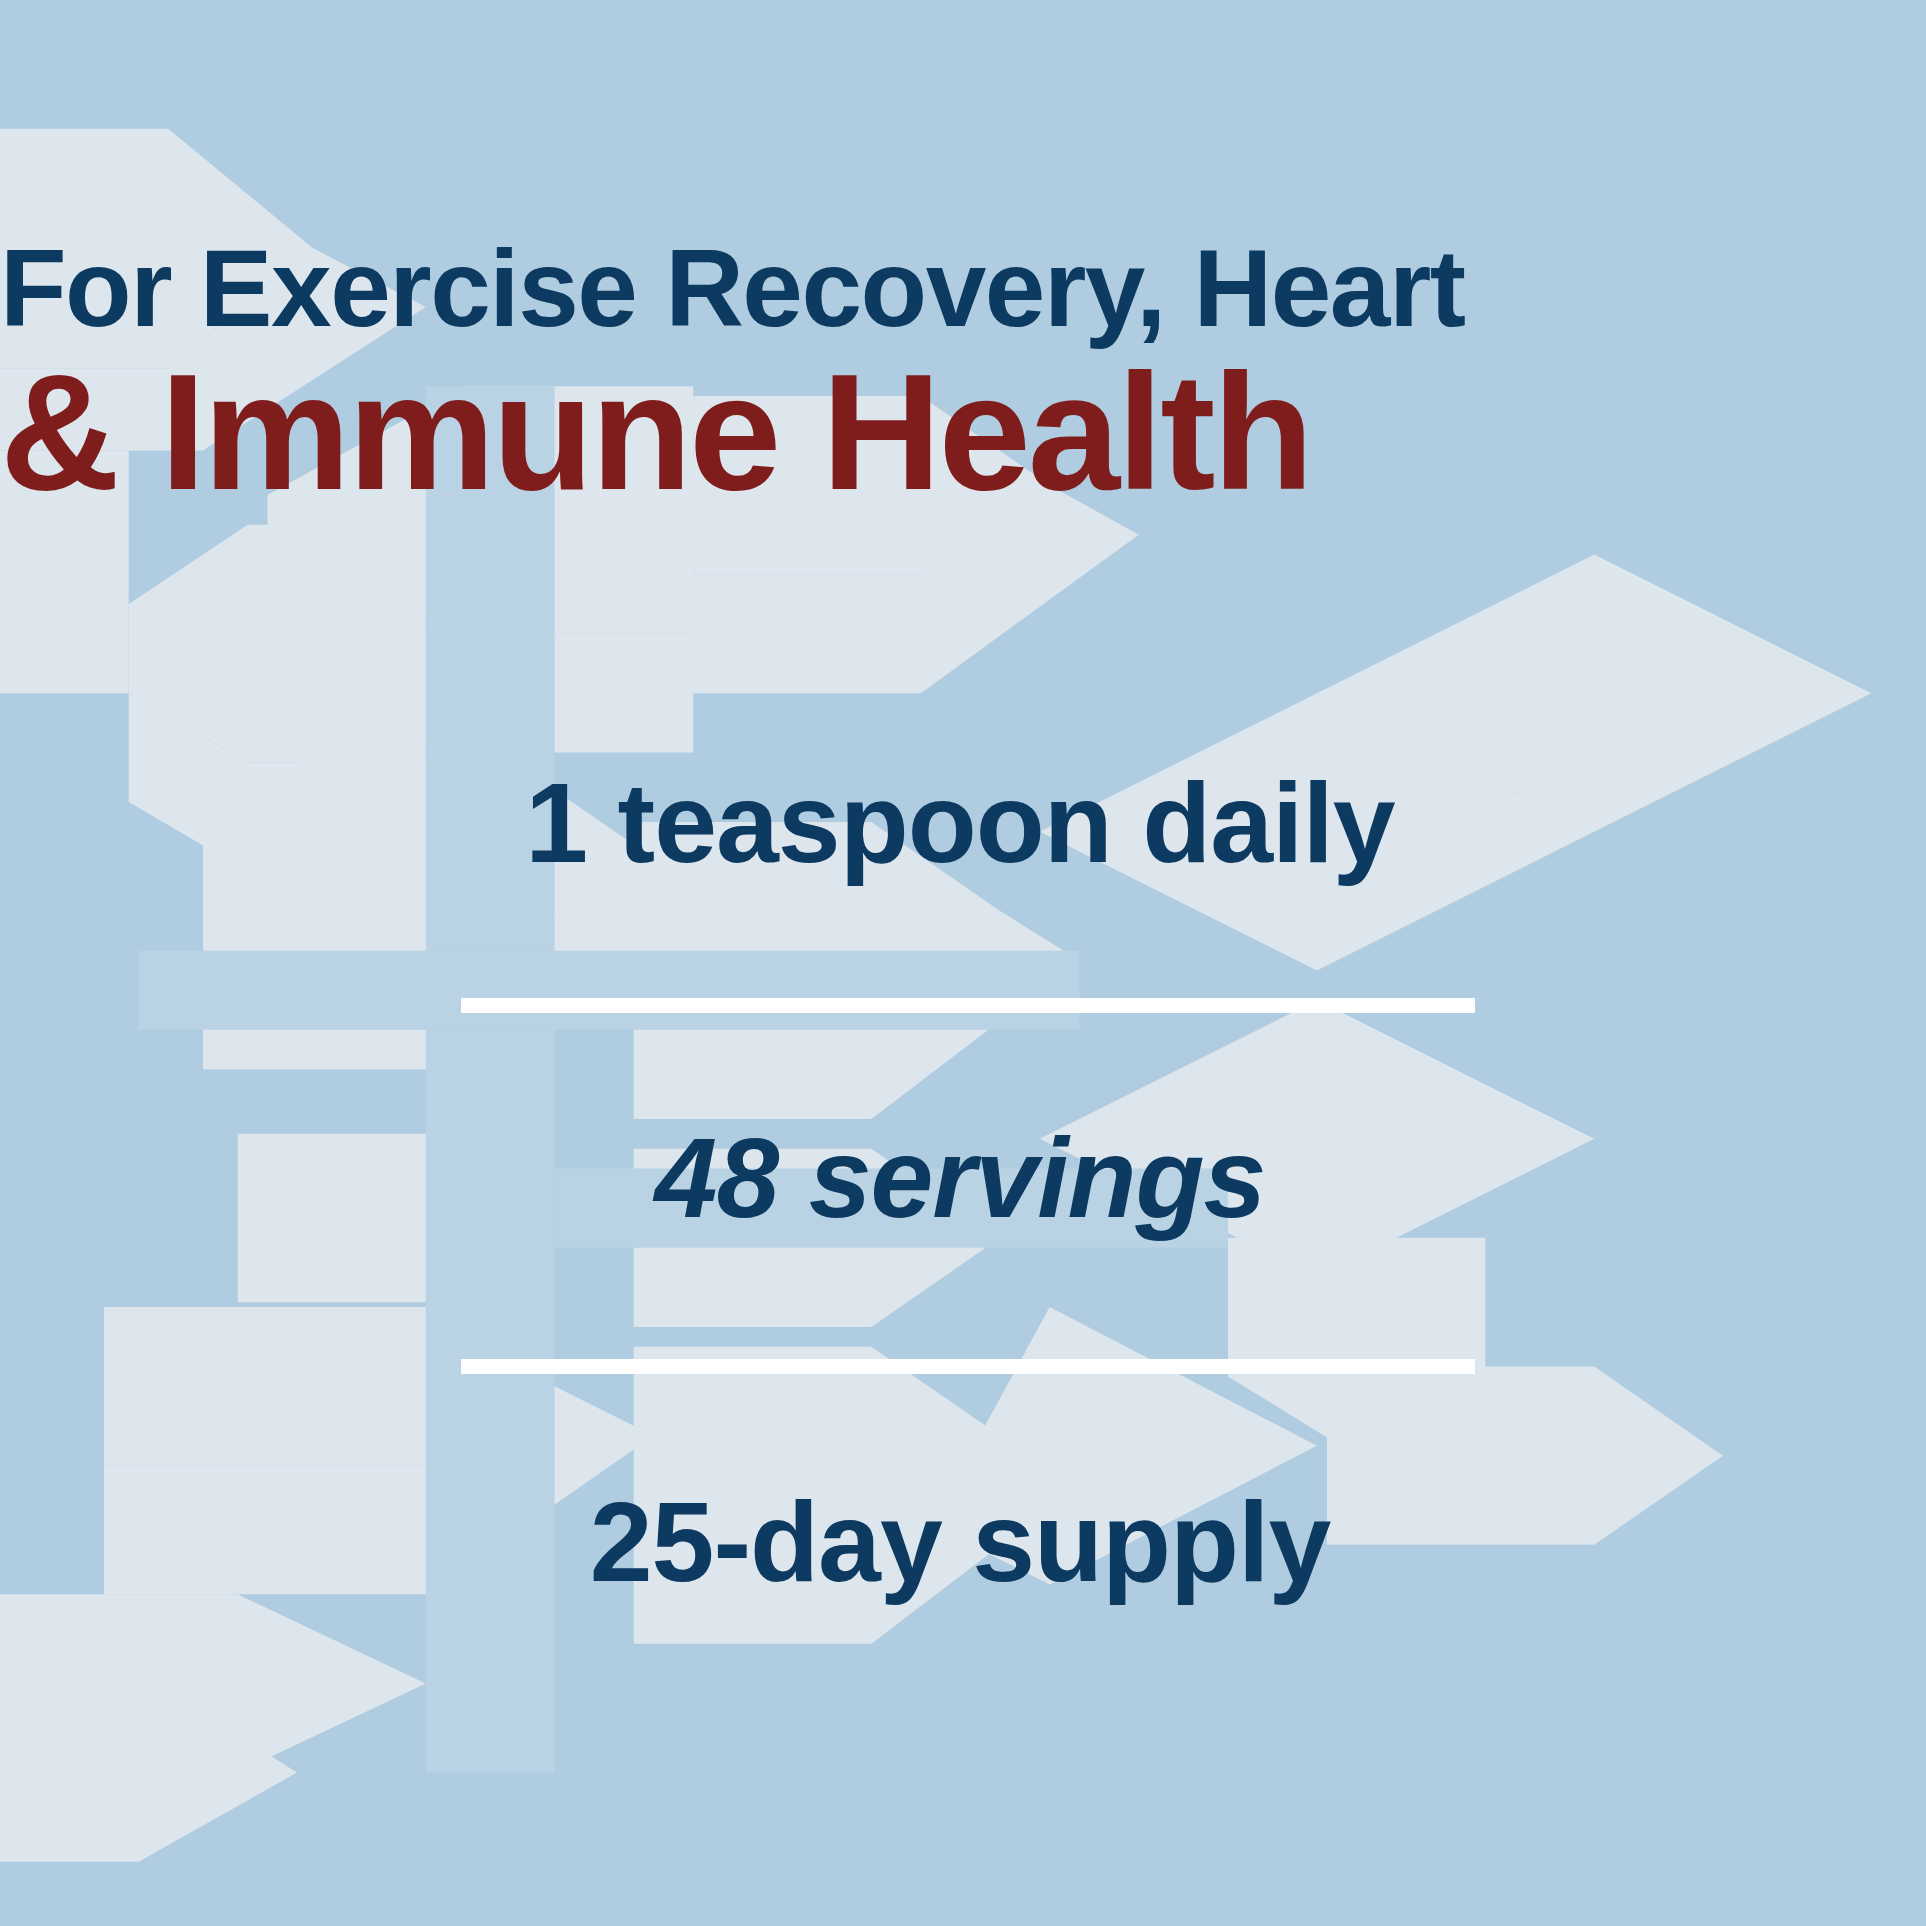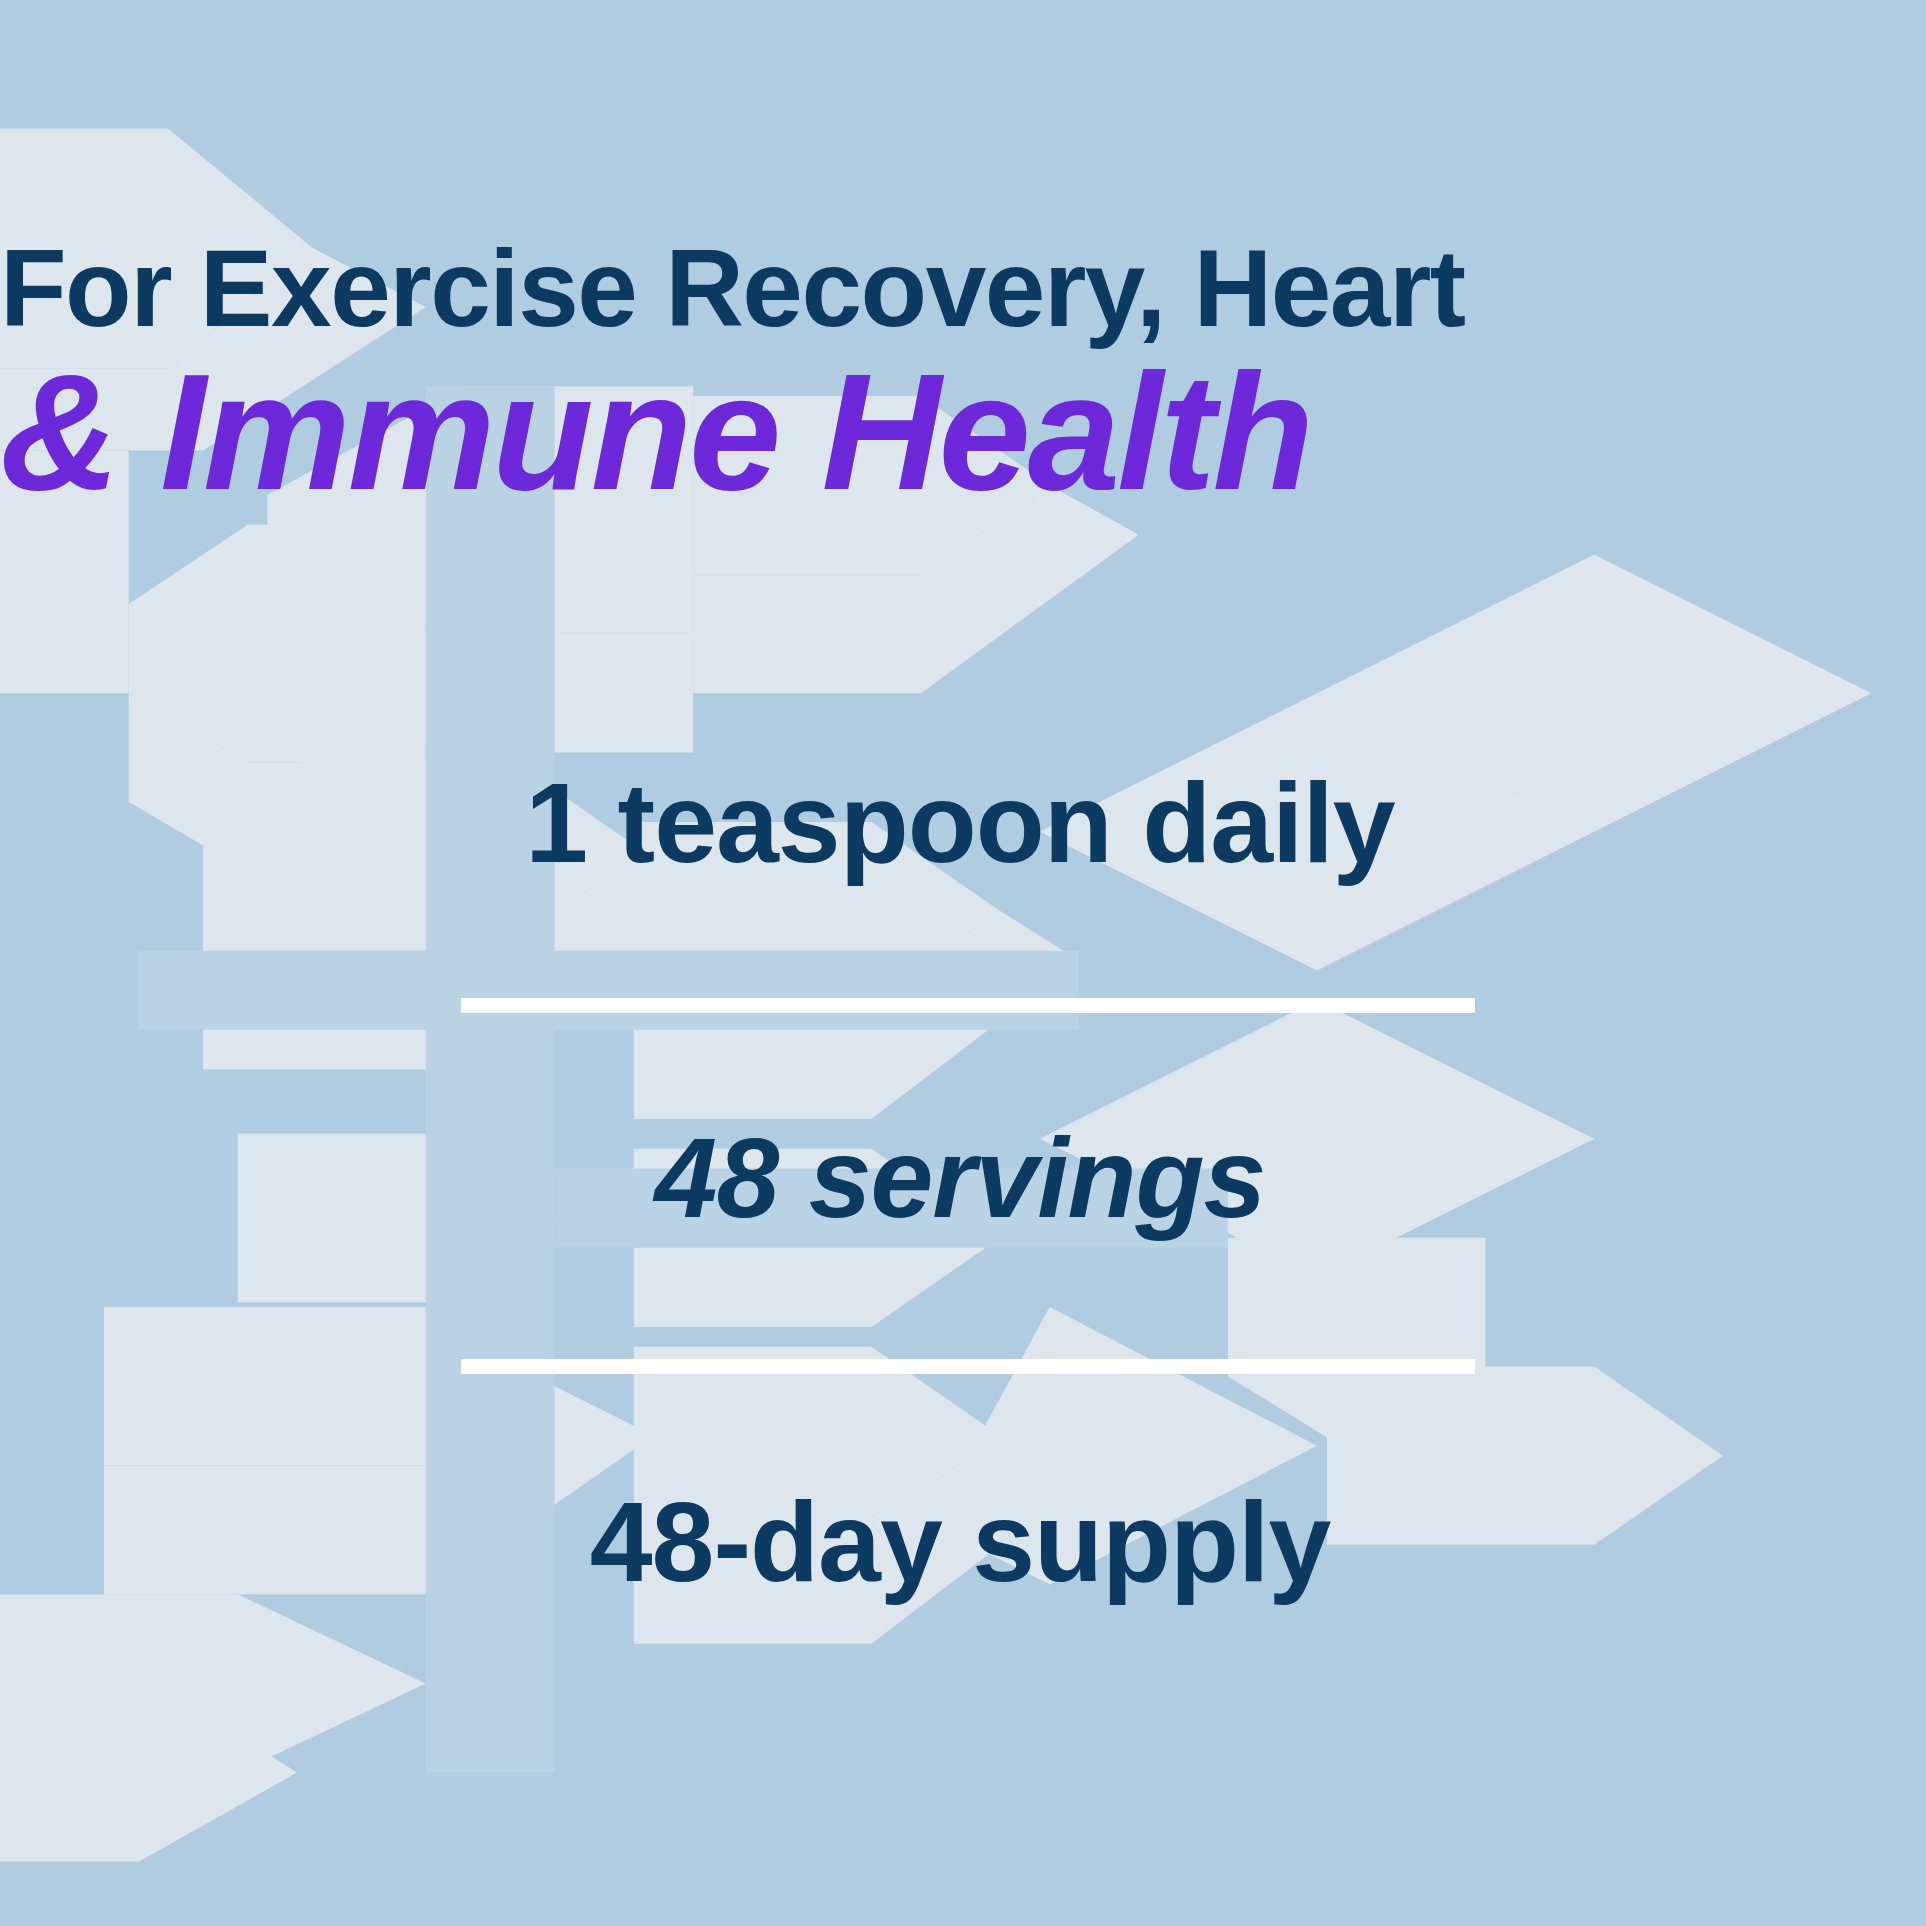--- a/index.html
+++ b/index.html
@@ -40,27 +40,26 @@
   .headline-line1 {
     display: block;
     color: #0c3a61;
     font-size: 109px;
     font-weight: 700;
     letter-spacing: -1.5px;
     white-space: nowrap;
   }
   .headline-line2 {
     display: block;
-    color: #6d28d9;
+    color: #7f1d1d;
     font-size: 166px;
     font-weight: 700;
     letter-spacing: -3px;
     margin-top: 6px;
     white-space: nowrap;
-    font-style: italic;
   }
 
   .fact {
     position: absolute;
     width: 1920px;
     left: 0;
     text-align: center;
     color: #0c3a61;
     font-size: 113px;
     font-weight: 600;
@@ -144,17 +143,17 @@
     </div>
 
     <div class="fact" id="fact-dose">1 teaspoon daily</div>
 
     <div class="divider" id="divider-1"></div>
 
     <div class="fact" id="fact-serv">48 servings</div>
 
     <div class="divider" id="divider-2"></div>
 
-    <div class="fact" id="fact-supply">48-day supply</div>
+    <div class="fact" id="fact-supply">25-day supply</div>
 
   </div>
 </div>
 
 
 </body></html>

